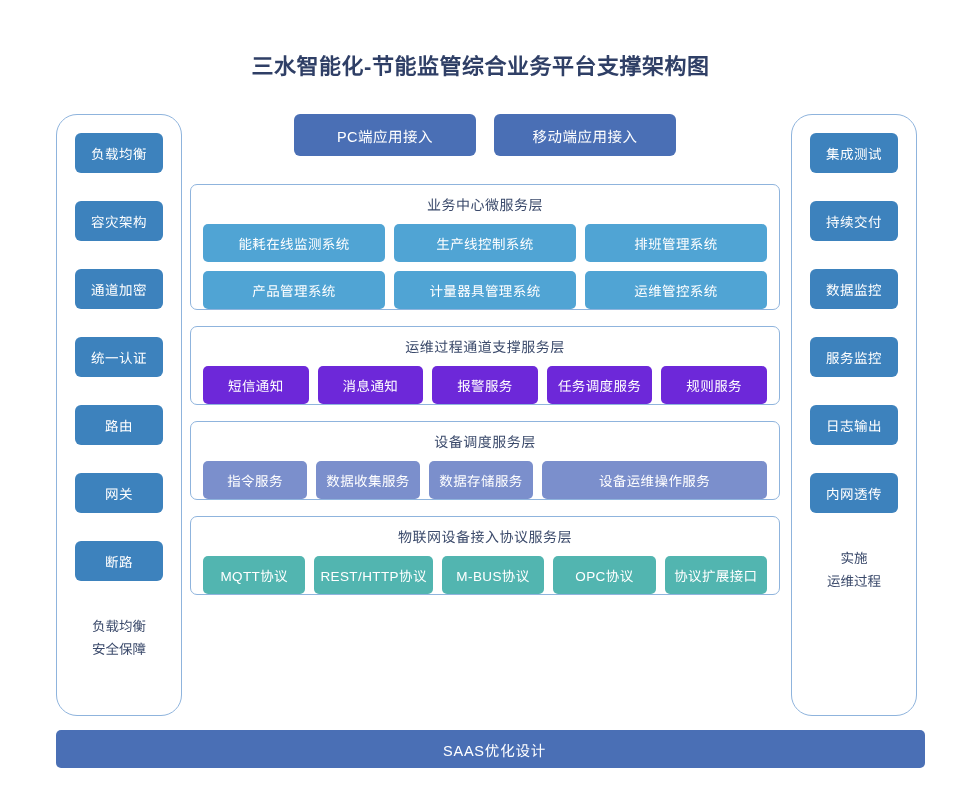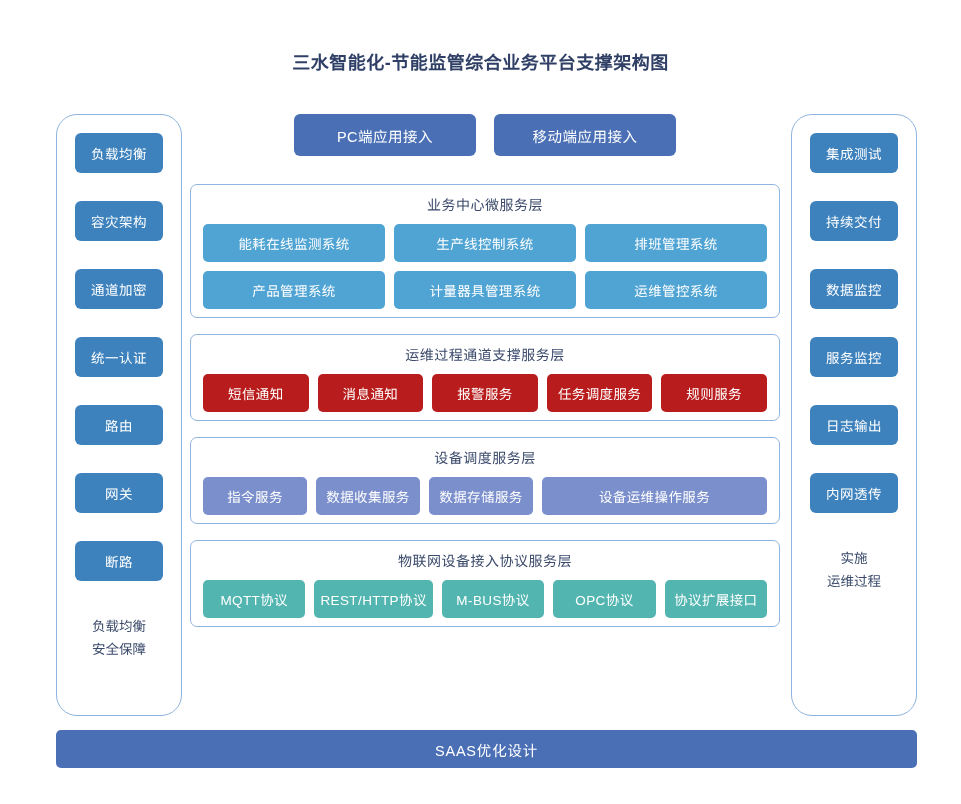--- a/index.html
+++ b/index.html
@@ -23,21 +23,21 @@
     box-sizing: border-box;
   }
 
   
   .title {
     position: absolute;
     top: 48px;
     left: 0;
     width: 961px;
     text-align: center;
-    font-size: 18px;
+    font-size: 22px;
     font-weight: bold;
     letter-spacing: 0.5px;
     color: #2f3f66;
   }
 
   
   .side-panel {
     position: absolute;
     top: 114px;
     width: 126px;
@@ -107,21 +107,21 @@
     letter-spacing: 0.5px;
     white-space: nowrap;
   }
 
   
   .layer {
     border: 1px solid #8fb4dd;
     border-radius: 7px;
     background: #ffffff;
     box-sizing: border-box;
-    padding: 9px 12px 8px 12px;
+    padding: 9px 12px 0 12px;
     margin-bottom: 16px;
   }
   .layer-title {
     text-align: center;
     font-size: 14px;
     color: #3b4a6b;
     margin-bottom: 10px;
     letter-spacing: 0.5px;
   }
   .layer-grid {
@@ -139,21 +139,21 @@
     display: flex;
     align-items: center;
     justify-content: center;
     letter-spacing: 0.4px;
     white-space: nowrap;
     box-sizing: border-box;
     padding: 0 6px;
   }
 
   .layer-business .node { background: #50a4d4; }
-  .layer-ops      .node { background: #b91c1c; }
+  .layer-ops      .node { background: #6d28d9; }
   .layer-device   .node { background: #7b8fcc; }
   .layer-proto    .node { background: #52b5b0; }
 
   
   .layer-ops   .node { flex: 1 1 0; }
   .layer-proto .node { flex: 1 1 0; }
   .layer-device .node { flex: 0 0 auto; }
   .layer-device .node.n1 { width: 104px; }
   .layer-device .node.n2 { width: 104px; }
   .layer-device .node.n3 { width: 104px; }
@@ -167,20 +167,21 @@
     width: 861px;
     height: 38px;
     border-radius: 5px;
     background: #4a6fb5;
     color: #ffffff;
     font-size: 14.5px;
     display: flex;
     align-items: center;
     justify-content: center;
     letter-spacing: 0.8px;
+    padding-left: 8px;
   }
 </style>
 </head>
 <body>
 
 <div class="page">
 
   <div class="title">三水智能化-节能监管综合业务平台支撑架构图</div>
 
   <div class="side-panel left">

